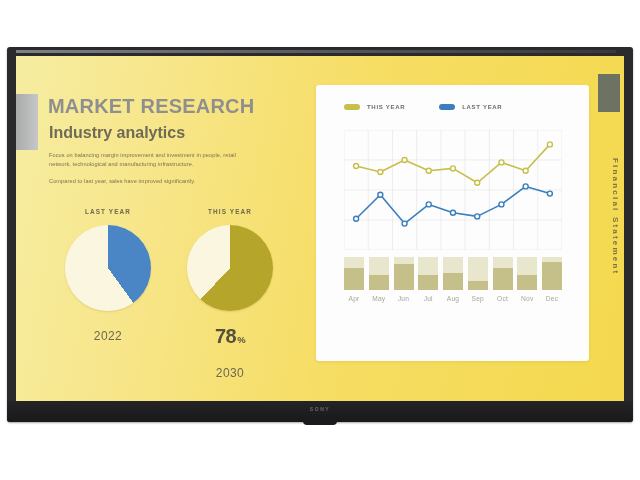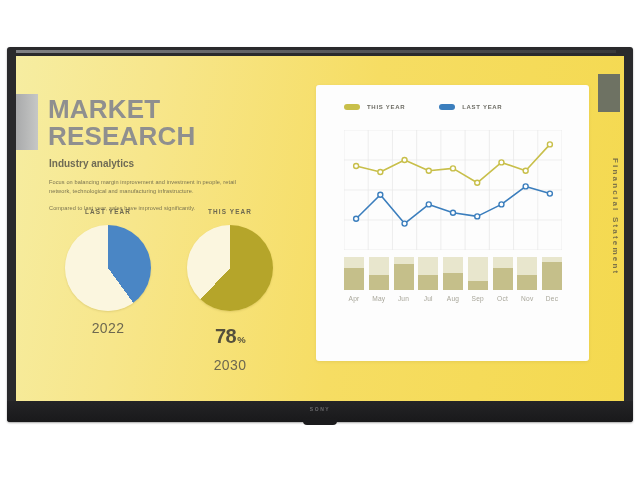--- a/index.html
+++ b/index.html
@@ -26,39 +26,39 @@
            background:linear-gradient(90deg,#a9aaab,#c6c7c6);}
   #right-gray-block{position:absolute;right:4px;top:18px;width:22px;height:38px;
            background:#6e7263;}
   #vertical-label{position:absolute;right:4px;top:66px;width:22px;height:190px;
            writing-mode:vertical-rl;text-orientation:mixed;
            font-size:8px;letter-spacing:2.2px;color:#7d7348;font-weight:600;
            display:flex;align-items:flex-start;justify-content:center;}
 
   
   #left-col{position:absolute;left:32px;top:40px;width:255px;}
-  #page-title{font-size:26px;font-weight:bold;letter-spacing:.2px;color:#8f8f8f;
+  #page-title{font-size:20px;font-weight:bold;letter-spacing:.2px;color:#8f8f8f;
            line-height:1.05;margin:0;}
-  #subtitle{font-size:10px;font-weight:bold;color:#6f6b55;margin:7px 0 0 1px;}
+  #subtitle{font-size:16px;font-weight:bold;color:#6f6b55;margin:7px 0 0 1px;}
   .body-text{font-size:5.6px;line-height:1.65;color:#7a7350;margin:9px 0 0 1px;
            max-width:205px;letter-spacing:.1px;}
   .body-text.second{margin-top:8px;}
 
   
   #pies{position:absolute;left:32px;top:152px;width:255px;}
   .pie-block{position:absolute;top:0;width:120px;text-align:center;}
   .pie-block.left{left:0px;}
   .pie-block.right{left:122px;}
   .pie-caption{font-size:6.4px;font-weight:bold;letter-spacing:1.1px;color:#6d6850;}
   .pie-wrap{position:relative;width:86px;height:86px;margin:10px auto 0;}
   .pie{width:86px;height:86px;border-radius:50%;
        box-shadow:0 1px 2px rgba(120,100,30,.18);}
   .pct{margin-top:14px;font-size:20px;font-weight:bold;color:#55503c;letter-spacing:-.5px;}
   .pct .unit{font-size:9.5px;font-weight:bold;margin-left:1px;}
-  .year{margin-top:9px;font-size:14px;color:#6d6850;letter-spacing:.4px;}
+  .year{margin-top:18px;font-size:12px;color:#6d6850;letter-spacing:.4px;}
 
   
   #chart-card{position:absolute;left:300px;top:29px;width:273px;height:276px;
            background:#fdfdfd;border-radius:3px;box-shadow:0 1px 3px rgba(140,120,40,.15);}
   #legend{position:absolute;left:28px;top:19px;display:flex;gap:34px;align-items:center;}
   .legend-item{display:flex;align-items:center;gap:7px;}
   .legend-swatch{width:16px;height:6px;border-radius:3px;}
   .legend-text{font-size:6px;font-weight:bold;letter-spacing:.7px;color:#6b6a62;}
 
   #plot{position:absolute;left:28px;top:45px;width:218px;height:120px;}

